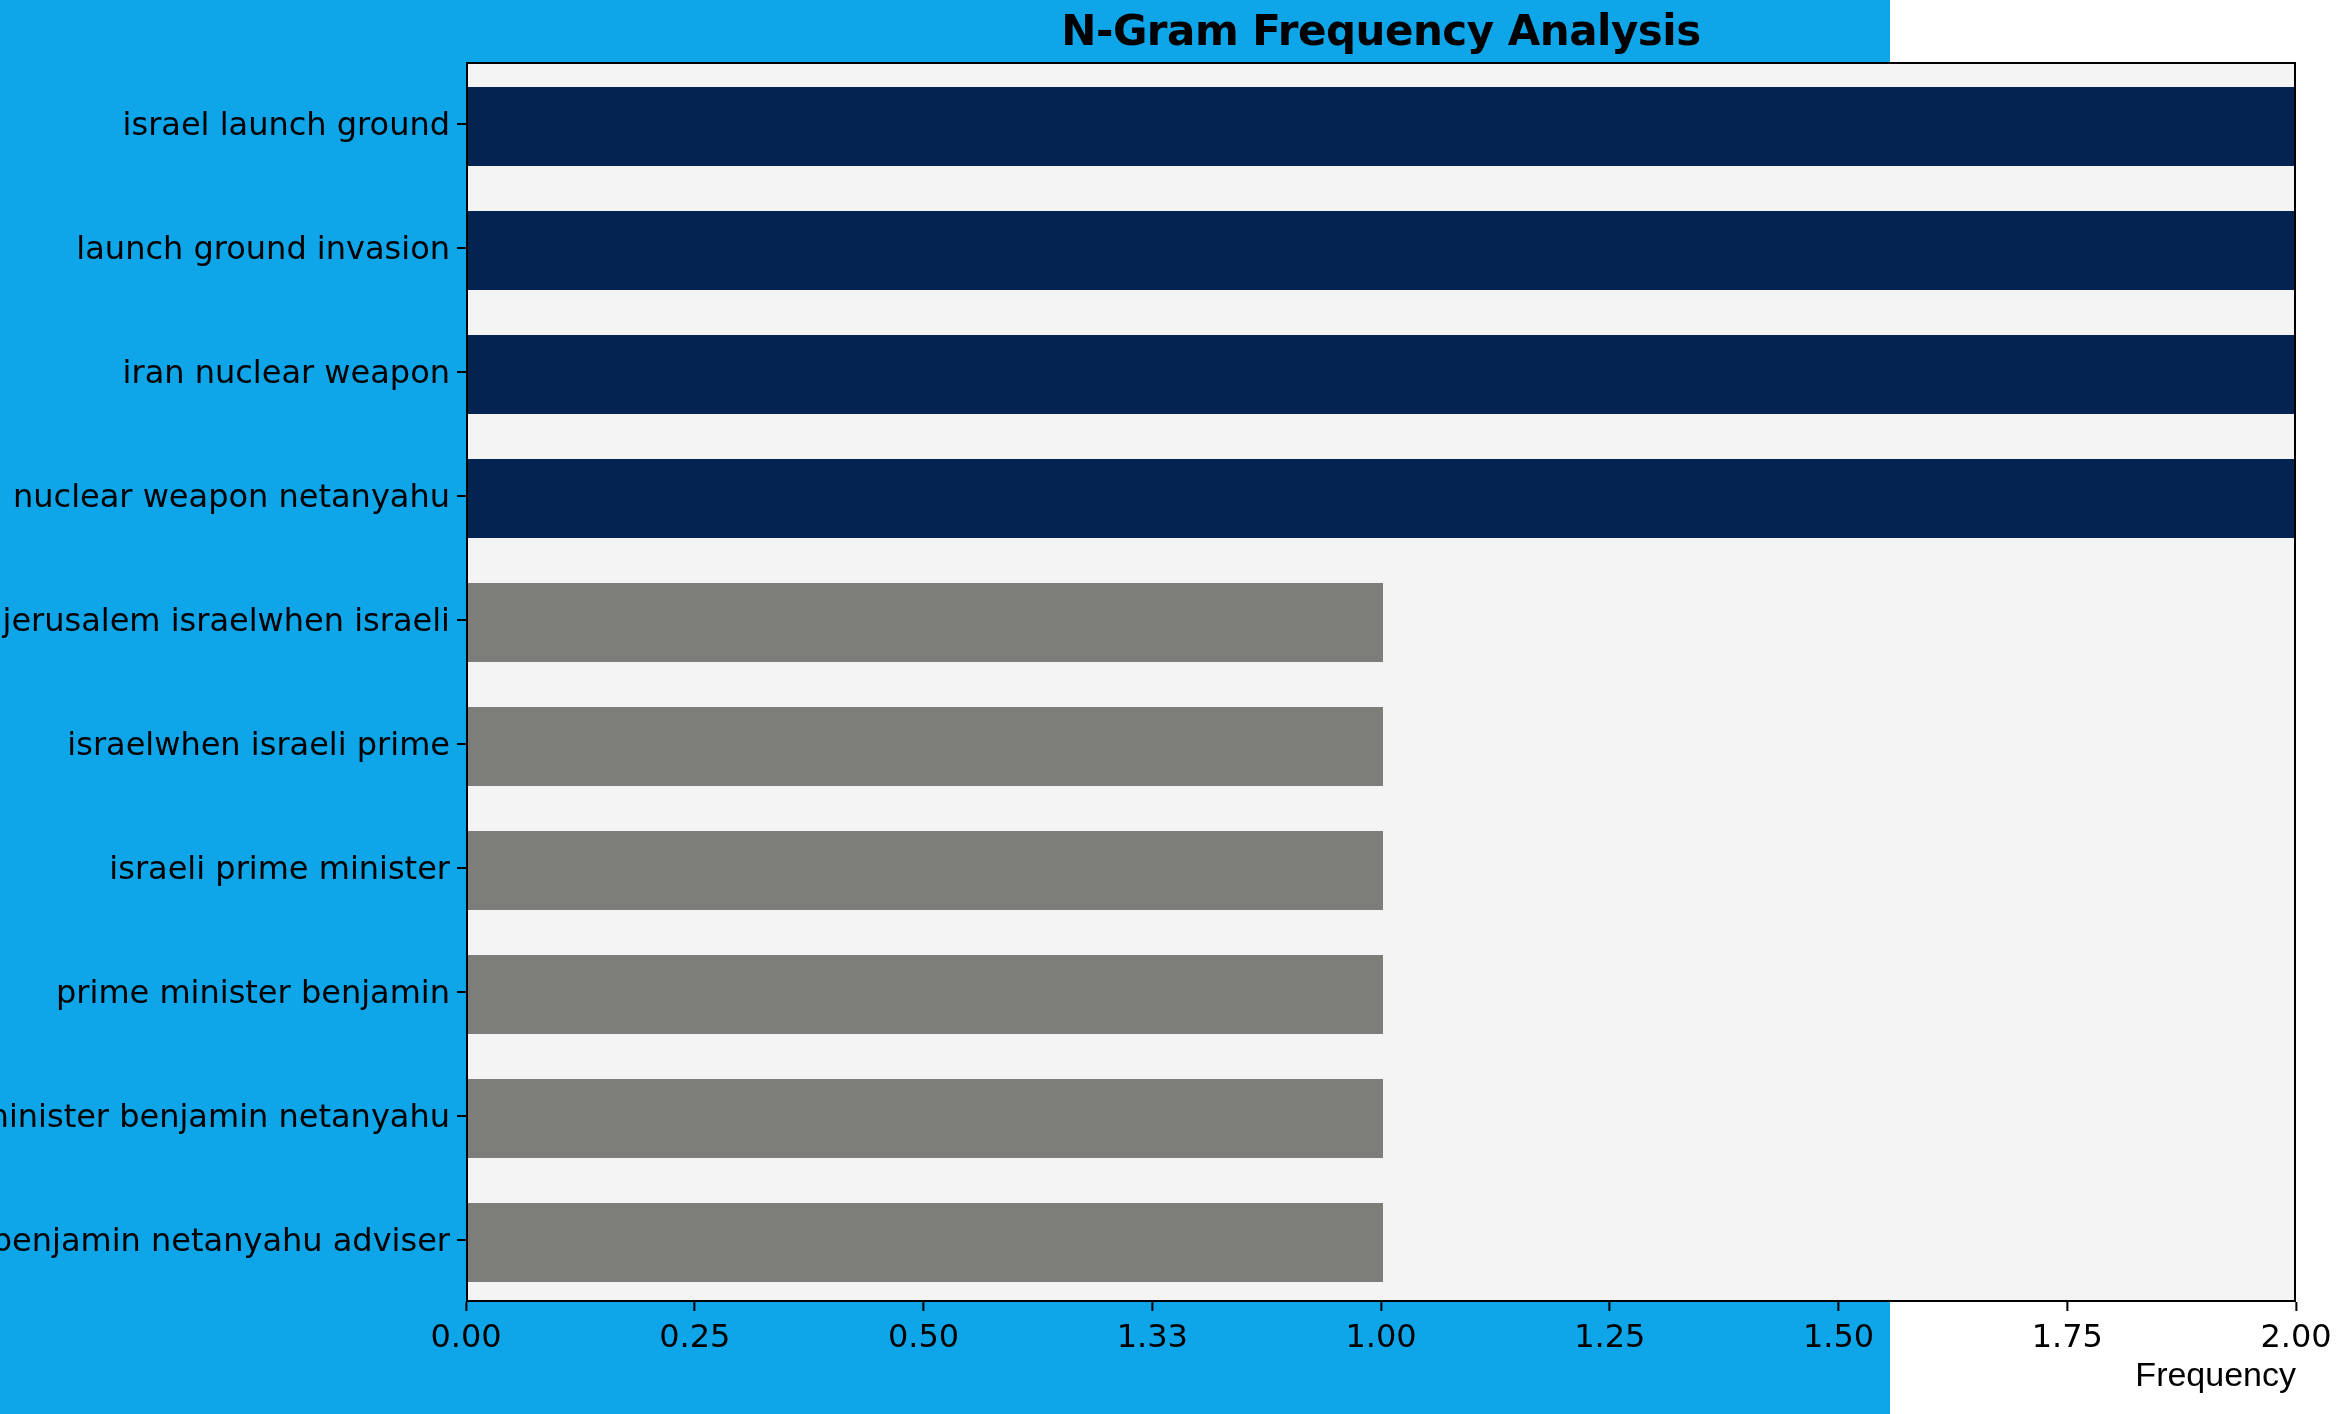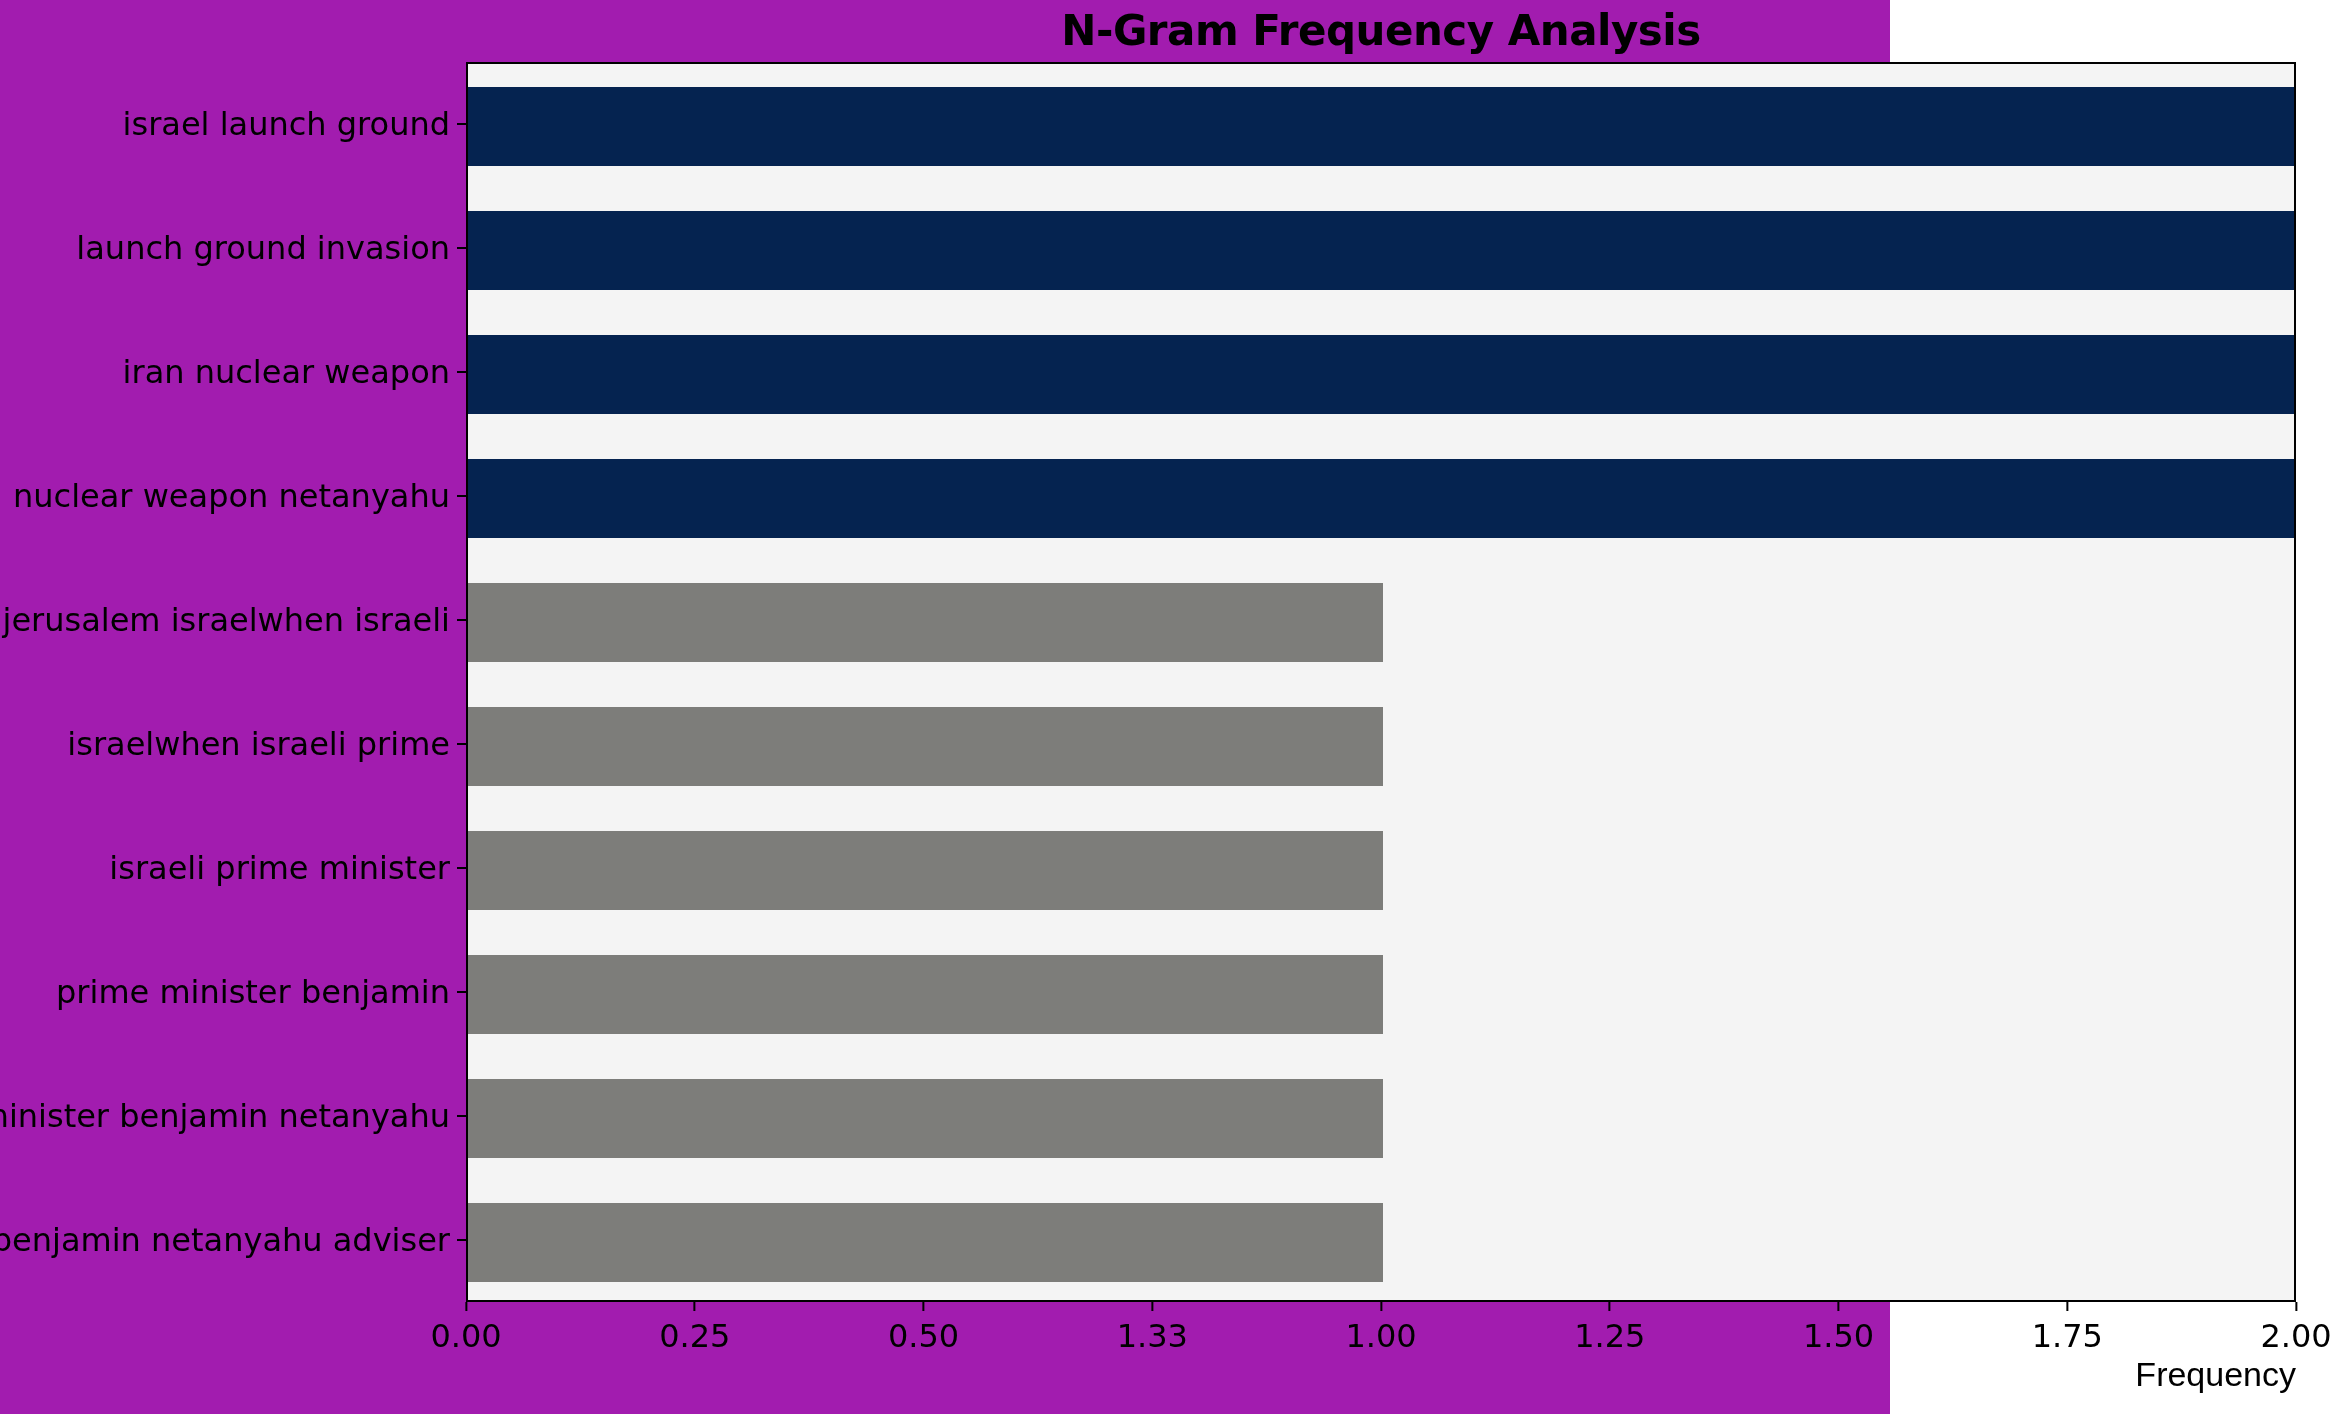--- a/index.html
+++ b/index.html
@@ -10,21 +10,21 @@
   body {
     width: 2345px;
     height: 1414px;
     font-family: "DejaVu Sans", sans-serif;
     overflow: hidden;
   }
   #figure {
     position: relative;
     width: 1890px;
     height: 1414px;
-    background: #a21caf;
+    background: #0ea5e9;
   }
   
   #chart-title {
     position: absolute;
     left: 466px;
     top: 6px;
     width: 1830px;
     text-align: center;
     font-size: 42px;
     font-weight: bold;

